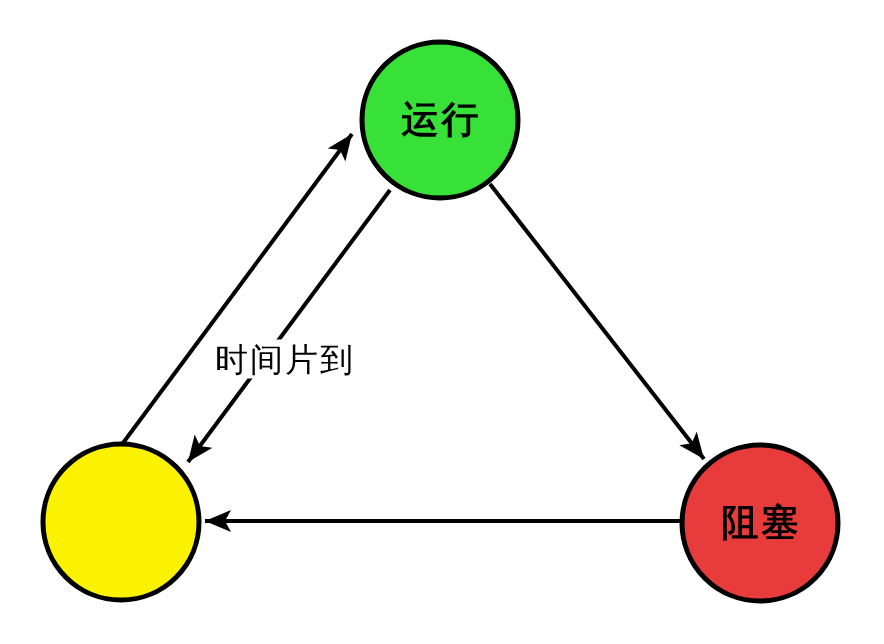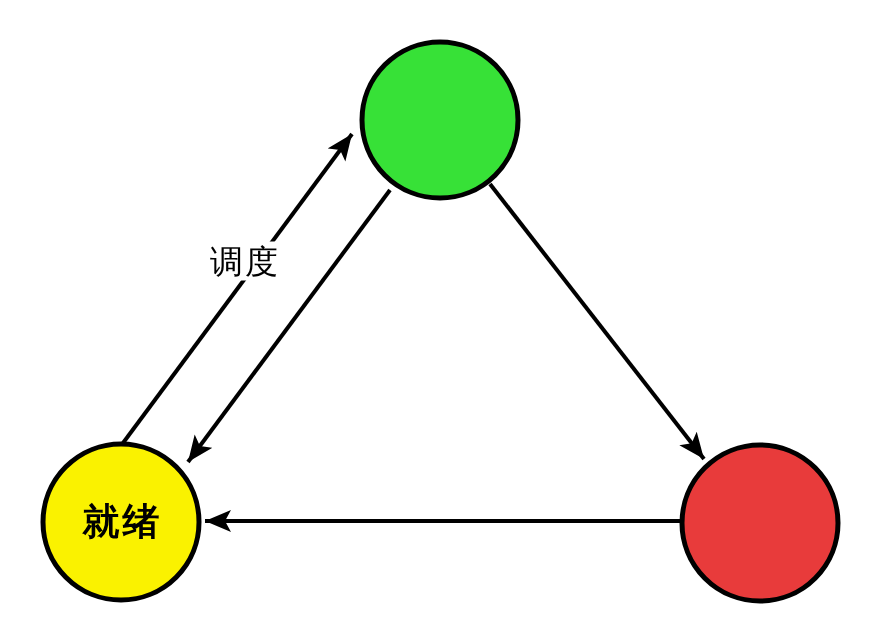--- a/index.html
+++ b/index.html
@@ -59,17 +59,18 @@
     <line x1="123" y1="443" x2="352" y2="134" stroke="#000000" stroke-width="4" marker-end="url(#arrowhead)"></line>
     <line x1="390" y1="190" x2="188" y2="462" stroke="#000000" stroke-width="4" marker-end="url(#arrowhead)"></line>
     <line x1="490" y1="184" x2="704" y2="459" stroke="#000000" stroke-width="4" marker-end="url(#arrowhead)"></line>
     <line x1="680" y1="521" x2="205" y2="521" stroke="#000000" stroke-width="4" marker-end="url(#arrowhead)"></line>
 
     <circle cx="440" cy="120" r="78" stroke="#000000" stroke-width="5" fill="#37E137"></circle>
     <circle cx="121" cy="522" r="78" stroke="#000000" stroke-width="5" fill="#FAF200"></circle>
     <circle cx="760" cy="523" r="78" stroke="#000000" stroke-width="5" fill="#E83B3B"></circle>
   </svg>
 
-  <div class="node-label" style="left:121px; top:523px;">就绪</div>
+  <div class="node-label" style="left:440px; top:121px;">运行</div>
+  <div class="node-label" style="left:760px; top:524px;">阻塞</div>
 
-  <div class="edge-label" style="left:245px; top:261px;">调度</div>
+  <div class="edge-label" style="left:285px; top:359px;">时间片到</div>
 
 </div>
 
 </body></html>

